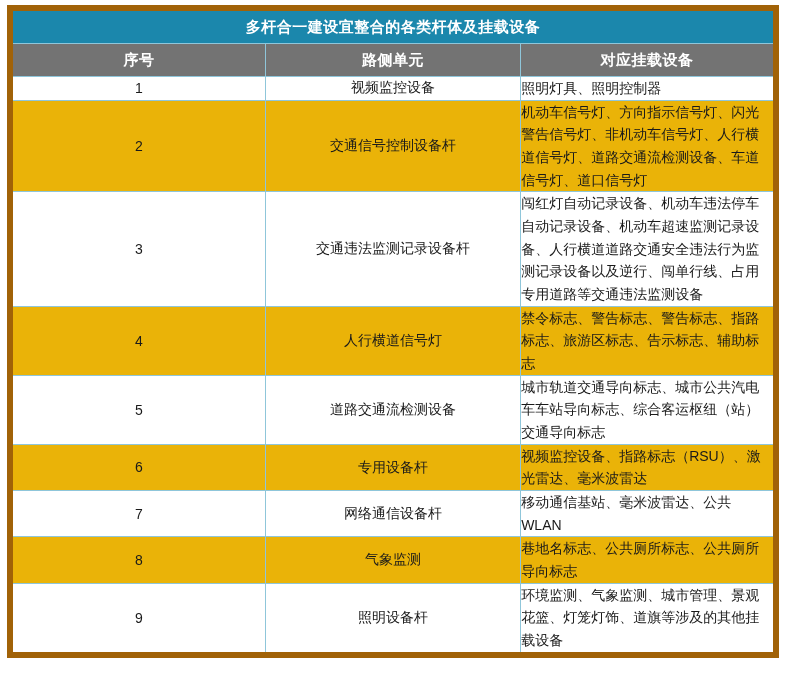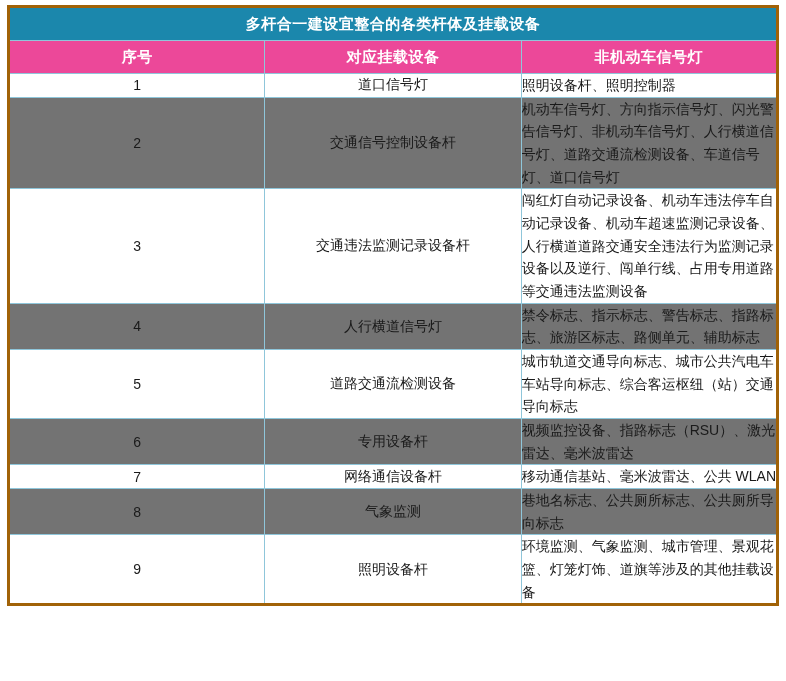--- a/index.html
+++ b/index.html
@@ -15,39 +15,39 @@
   }
   .table-wrap {
     width: 772px;
     margin: 5px auto 0 auto;
     box-sizing: border-box;
   }
   table.main-table {
     width: 100%;
     border-collapse: collapse;
     table-layout: fixed;
-    border: 3px solid #a16207;
+    border: 6px solid #a16207;
   }
   table.main-table td, table.main-table th {
     border: 1px solid #8fc6da;
     padding: 0;
     vertical-align: middle;
   }
   .title-row td {
     background: #1b87ac;
     color: #ffffff;
     text-align: center;
     font-size: 15px;
     font-weight: bold;
     height: 32px;
     letter-spacing: 0.5px;
     border: 1px solid #1b87ac;
   }
   .head-row td {
-    background: #ec4899;
+    background: #737373;
     color: #ffffff;
     text-align: center;
     font-size: 15px;
     font-weight: bold;
     height: 32px;
     border: 1px solid #6fb9d4;
     letter-spacing: 0.5px;
   }
   td.c-index {
     text-align: center;
@@ -64,60 +64,60 @@
     padding: 4px 6px;
   }
   td.c-equip {
     text-align: left;
     font-size: 14px;
     color: #1a1a1a;
     line-height: 1.62;
     padding: 7px 9px 7px 10px;
   }
   tr.row-alt td {
-    background: #737373;
+    background: #eab308;
   }
   tr.row-plain td {
     background: #ffffff;
   }
 </style>
 </head>
 <body>
 
 <div class="table-wrap">
   <table class="main-table">
     <tbody>
       <tr class="title-row">
         <td colspan="3">多杆合一建设宜整合的各类杆体及挂载设备</td>
       </tr>
       <tr class="head-row">
         <td>序号</td>
+        <td>路侧单元</td>
         <td>对应挂载设备</td>
-        <td>非机动车信号灯</td>
       </tr>
 
       <tr class="row-plain">
         <td class="c-index">1</td>
-        <td class="c-pole">道口信号灯</td>
-        <td class="c-equip">照明设备杆、照明控制器</td>
+        <td class="c-pole">视频监控设备</td>
+        <td class="c-equip">照明灯具、照明控制器</td>
       </tr>
       <tr class="row-alt">
         <td class="c-index">2</td>
         <td class="c-pole">交通信号控制设备杆</td>
         <td class="c-equip">机动车信号灯、方向指示信号灯、闪光警告信号灯、非机动车信号灯、人行横道信号灯、道路交通流检测设备、车道信号灯、道口信号灯</td>
       </tr>
       <tr class="row-plain">
         <td class="c-index">3</td>
         <td class="c-pole">交通违法监测记录设备杆</td>
         <td class="c-equip">闯红灯自动记录设备、机动车违法停车自动记录设备、机动车超速监测记录设备、人行横道道路交通安全违法行为监测记录设备以及逆行、闯单行线、占用专用道路等交通违法监测设备</td>
       </tr>
       <tr class="row-alt">
         <td class="c-index">4</td>
         <td class="c-pole">人行横道信号灯</td>
-        <td class="c-equip">禁令标志、指示标志、警告标志、指路标志、旅游区标志、路侧单元、辅助标志</td>
+        <td class="c-equip">禁令标志、警告标志、警告标志、指路标志、旅游区标志、告示标志、辅助标志</td>
       </tr>
       <tr class="row-plain">
         <td class="c-index">5</td>
         <td class="c-pole">道路交通流检测设备</td>
         <td class="c-equip">城市轨道交通导向标志、城市公共汽电车车站导向标志、综合客运枢纽（站）交通导向标志</td>
       </tr>
       <tr class="row-alt">
         <td class="c-index">6</td>
         <td class="c-pole">专用设备杆</td>
         <td class="c-equip">视频监控设备、指路标志（RSU）、激光雷达、毫米波雷达</td>

